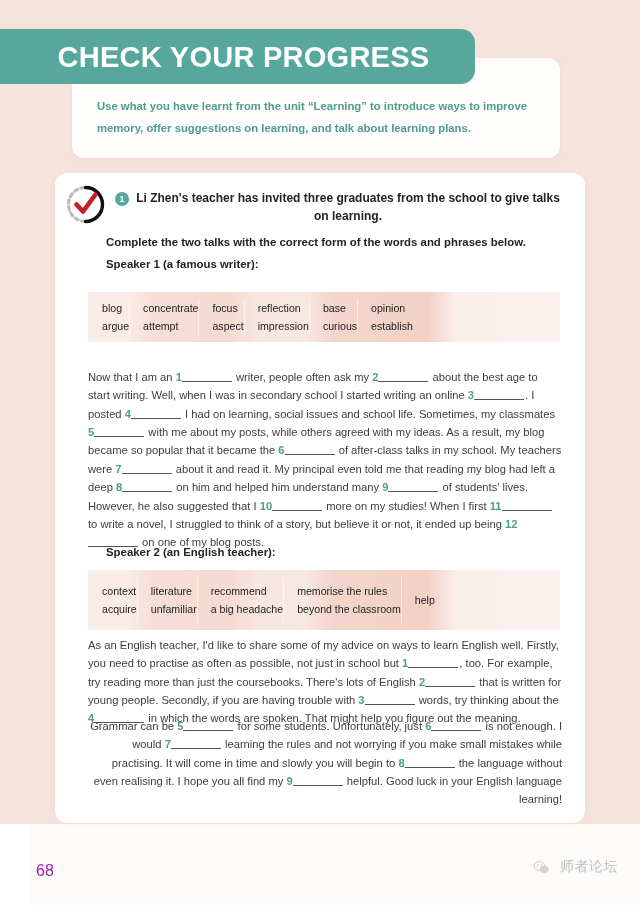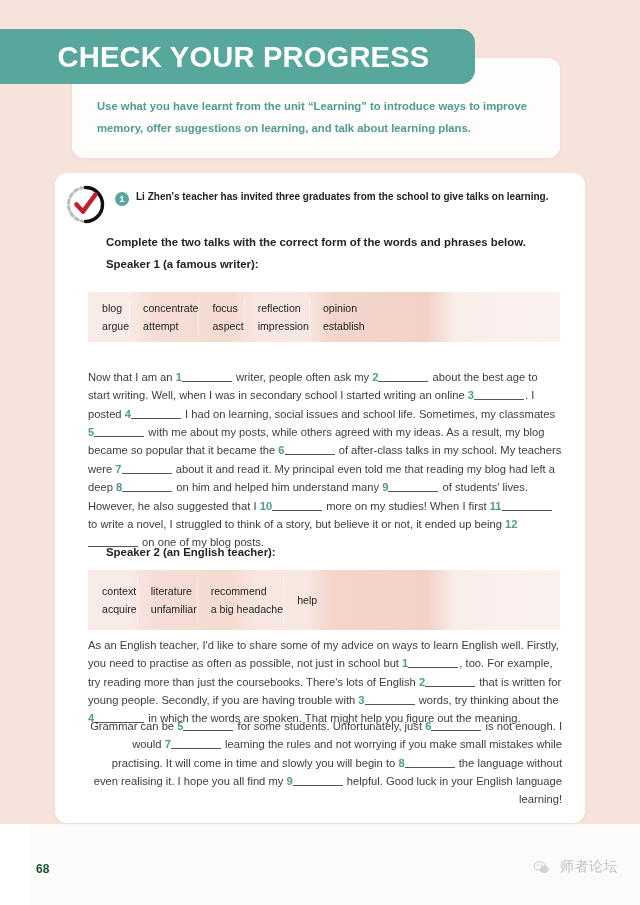--- a/index.html
+++ b/index.html
@@ -124,23 +124,24 @@
     color: #ffffff;
     font-size: 9px;
     font-weight: bold;
     display: flex;
     align-items: center;
     justify-content: center;
     margin-top: 1.5px;
   }
   .task-text {
     color: #232323;
-    font-size: 10px;
+    font-size: 12px;
     font-weight: bold;
     line-height: 1.48;
+    text-align: center;
   }
 
   
   .bold-line {
     position: absolute;
     color: #232323;
     font-size: 11.4px;
     font-weight: bold;
     z-index: 4;
     white-space: nowrap;
@@ -214,23 +215,23 @@
     width: 50px;
     border-bottom: 1px solid #555555;
     margin: 0 1px -1px 0;
   }
 
   
   .page-number {
     position: absolute;
     left: 36px;
     top: 862px;
-    font-size: 12px;
-    font-weight: bold;
-    color: #14532d;
+    font-size: 16px;
+    font-weight: normal;
+    color: #a21caf;
     z-index: 6;
   }
   .watermark {
     position: absolute;
     right: 22px;
     top: 858px;
     display: flex;
     align-items: center;
     gap: 10px;
     z-index: 6;
@@ -291,20 +292,24 @@
     </div>
     <div class="wb-col">
       <div class="wb-word">focus</div>
       <div class="wb-word">aspect</div>
     </div>
     <div class="wb-col">
       <div class="wb-word">reflection</div>
       <div class="wb-word">impression</div>
     </div>
     <div class="wb-col">
+      <div class="wb-word">base</div>
+      <div class="wb-word">curious</div>
+    </div>
+    <div class="wb-col">
       <div class="wb-word">opinion</div>
       <div class="wb-word">establish</div>
     </div>
   </div>
 
 <div class="para p1">Now that I am an <span class="blank-num">1</span><span class="blank-line"></span> writer, people often ask my <span class="blank-num">2</span><span class="blank-line"></span> about the best age to start writing. Well, when I was in secondary school I started writing an online <span class="blank-num">3</span><span class="blank-line"></span>. I posted <span class="blank-num">4</span><span class="blank-line"></span> I had on learning, social issues and school life. Sometimes, my classmates <span class="blank-num">5</span><span class="blank-line"></span> with me about my posts, while others agreed with my ideas. As a result, my blog became so popular that it became the <span class="blank-num">6</span><span class="blank-line"></span> of after-class talks in my school. My teachers were <span class="blank-num">7</span><span class="blank-line"></span> about it and read it. My principal even told me that reading my blog had left a deep <span class="blank-num">8</span><span class="blank-line"></span> on him and helped him understand many <span class="blank-num">9</span><span class="blank-line"></span> of students' lives. However, he also suggested that I <span class="blank-num">10</span><span class="blank-line"></span> more on my studies! When I first <span class="blank-num">11</span><span class="blank-line"></span> to write a novel, I struggled to think of a story, but believe it or not, it ended up being <span class="blank-num">12</span><span class="blank-line"></span> on one of my blog posts.</div>
 
 <div class="bold-line l-speaker2">Speaker 2 (an English teacher):</div>
 
 <div class="wordbank wb2">
@@ -312,20 +317,24 @@
       <div class="wb-word">context</div>
       <div class="wb-word">acquire</div>
     </div>
     <div class="wb-col">
       <div class="wb-word">literature</div>
       <div class="wb-word">unfamiliar</div>
     </div>
     <div class="wb-col">
       <div class="wb-word">recommend</div>
       <div class="wb-word">a big headache</div>
+    </div>
+    <div class="wb-col">
+      <div class="wb-word">memorise the rules</div>
+      <div class="wb-word">beyond the classroom</div>
     </div>
     <div class="wb-col">
       <div class="wb-word">help</div>
     </div>
   </div>
 
 <div class="para p2">As an English teacher, I'd like to share some of my advice on ways to learn English well. Firstly, you need to practise as often as possible, not just in school but <span class="blank-num">1</span><span class="blank-line"></span>, too. For example, try reading more than just the coursebooks. There's lots of English <span class="blank-num">2</span><span class="blank-line"></span> that is written for young people. Secondly, if you are having trouble with <span class="blank-num">3</span><span class="blank-line"></span> words, try thinking about the <span class="blank-num">4</span><span class="blank-line"></span> in which the words are spoken. That might help you figure out the meaning.</div>
 <div class="para p3">Grammar can be <span class="blank-num">5</span><span class="blank-line"></span> for some students. Unfortunately, just <span class="blank-num">6</span><span class="blank-line"></span> is not enough. I would <span class="blank-num">7</span><span class="blank-line"></span> learning the rules and not worrying if you make small mistakes while practising. It will come in time and slowly you will begin to <span class="blank-num">8</span><span class="blank-line"></span> the language without even realising it. I hope you all find my <span class="blank-num">9</span><span class="blank-line"></span> helpful. Good luck in your English language learning!</div>
 
 <div class="page-number">68</div>

